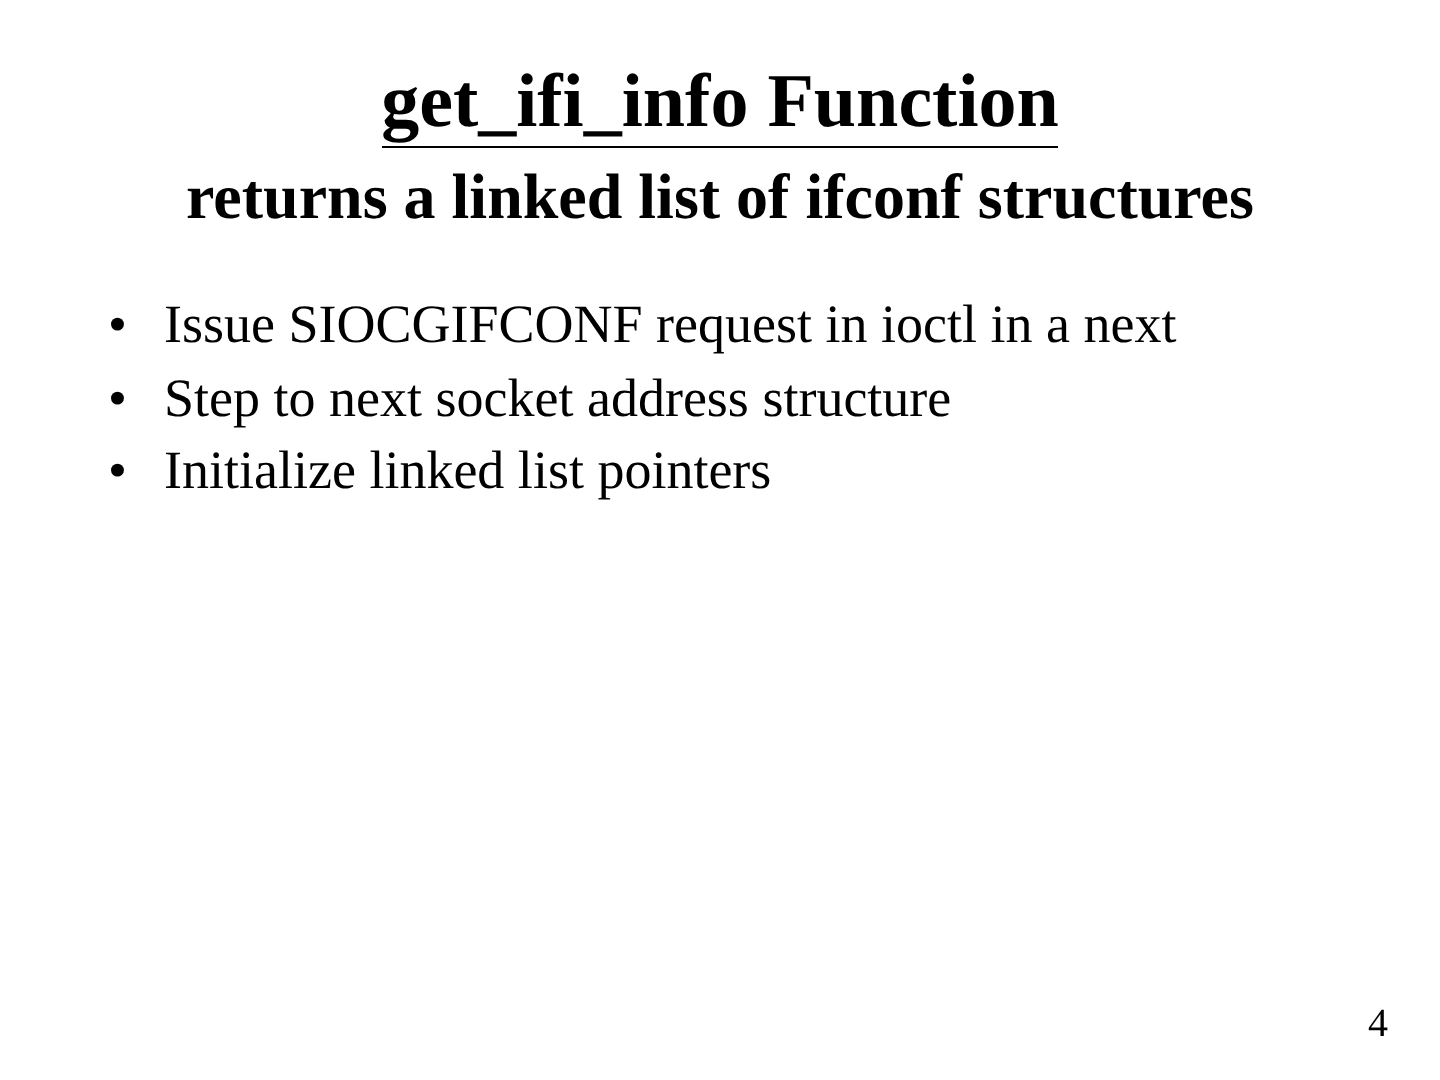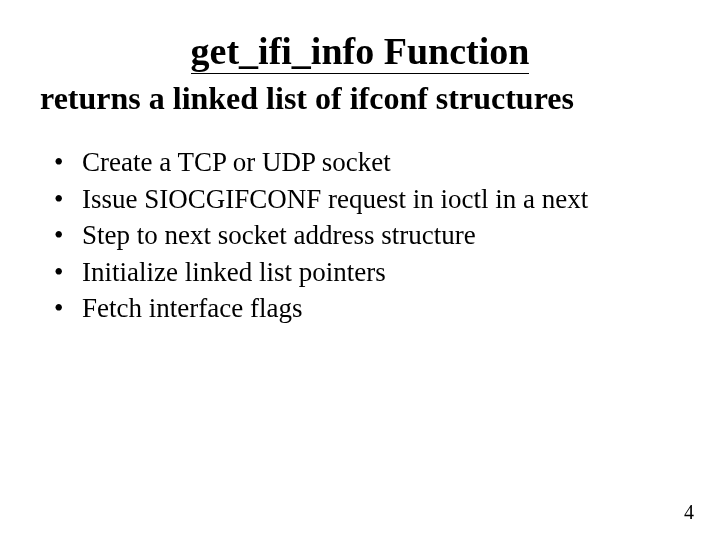--- a/index.html
+++ b/index.html
@@ -20,20 +20,21 @@
     box-sizing: border-box;
     padding: 30px 40px 0 40px;
   }
   .title {
     text-align: center;
     font-size: 38px;
     line-height: 1.15;
     margin: 0 0 6px 0;
   }
   .subtitle {
+    text-align: center;
     font-size: 32px;
     line-height: 1.15;
     margin: 0 0 28px 0;
   }
   .title-text {
     border-bottom: 1.5px solid #000;
     padding-bottom: 1px;
   }
   ul.bullets {
     list-style: none;
@@ -67,22 +68,20 @@
 
 <div class="slide">
 
   <h1 class="title">
     <span class="title-text">get_ifi_info Function</span>
   </h1>
 
   <h2 class="subtitle">returns a linked list of ifconf structures</h2>
 
   <ul class="bullets">
-    <li>Create a TCP or UDP socket</li>
     <li>Issue SIOCGIFCONF request in ioctl in a next</li>
     <li>Step to next socket address structure</li>
     <li>Initialize linked list pointers</li>
-    <li>Fetch interface flags</li>
   </ul>
 
   <div class="pagenum">4</div>
 
 </div>
 
 </body></html>

